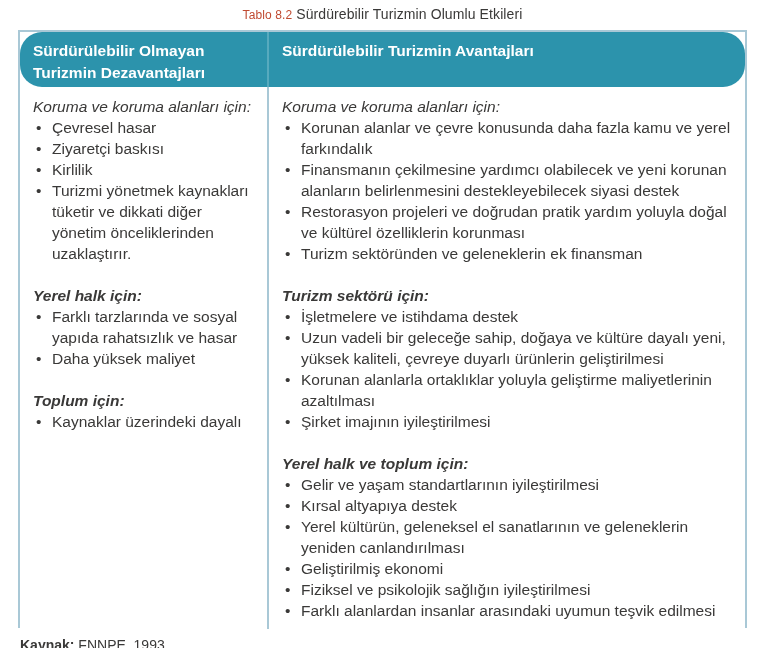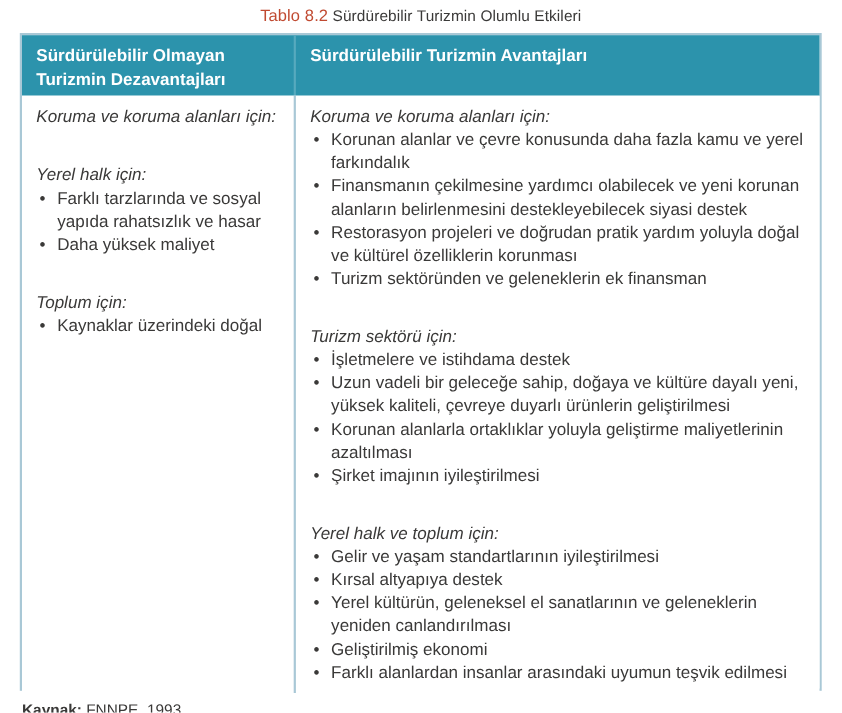--- a/index.html
+++ b/index.html
@@ -21,38 +21,39 @@
     top: 6px;
     left: 0;
     width: 100%;
     text-align: center;
     font-size: 14px;
     color: #3a3938;
     letter-spacing: 0.1px;
   }
   .caption-title .accent {
     color: #c04a31;
-    font-size: 15px;
+    font-size: 12px;
   }
   
   .table {
     position: absolute;
     left: 18px;
     top: 30px;
     width: 729px;
     height: 598px;
     border: 2px solid #a9c8d6;
     box-sizing: border-box;
     display: flex;
     flex-direction: column;
   }
   .thead {
     display: flex;
     flex: 0 0 55px;
     background: #2c93ac;
+    border-radius: 22px;
   }
   .th {
     color: #ffffff;
     font-weight: bold;
     font-size: 15.5px;
     line-height: 22px;
     padding: 8px 12px 0 13px;
     box-sizing: border-box;
   }
   .th-left {
@@ -74,21 +75,21 @@
   }
   .td-left {
     flex: 0 0 249px;
     border-right: 2px solid #a9c8d6;
   }
   .td-right { flex: 1; }
   .section-heading {
     font-style: italic;
     margin: 0;
   }
-  .section-heading.gap { margin-top: 32px; }
+  .section-heading.gap { margin-top: 21px; font-weight: bold; }
   ul.bullets {
     list-style: none;
     margin: 0;
     padding: 0;
   }
   ul.bullets li {
     position: relative;
     padding-left: 19px;
   }
   ul.bullets li::before {
@@ -118,28 +119,34 @@
   </div>
 
   <div class="table">
     <div class="thead">
       <div class="th th-left">Sürdürülebilir Olmayan Turizmin Dezavantajları</div>
       <div class="th th-right">Sürdürülebilir Turizmin Avantajları</div>
     </div>
     <div class="tbody">
       <div class="td td-left">
           <div class="section-heading">Koruma ve koruma alanları için:</div>
+          <ul class="bullets">
+            <li>Çevresel hasar</li>
+            <li>Ziyaretçi baskısı</li>
+            <li>Kirlilik</li>
+            <li>Turizmi yönetmek kaynakları tüketir ve dikkati diğer yönetim önceliklerinden uzaklaştırır.</li>
+          </ul>
           <div class="section-heading gap">Yerel halk için:</div>
           <ul class="bullets">
             <li>Farklı tarzlarında ve sosyal yapıda rahatsızlık ve hasar</li>
             <li>Daha yüksek maliyet</li>
           </ul>
           <div class="section-heading gap">Toplum için:</div>
           <ul class="bullets">
-            <li>Kaynaklar üzerindeki doğal</li>
+            <li>Kaynaklar üzerindeki dayalı</li>
           </ul>
         </div>
       <div class="td td-right">
           <div class="section-heading">Koruma ve koruma alanları için:</div>
           <ul class="bullets">
             <li>Korunan alanlar ve çevre konusunda daha fazla kamu ve yerel farkındalık</li>
             <li>Finansmanın çekilmesine yardımcı olabilecek ve yeni korunan alanların belirlenmesini destekleyebilecek siyasi destek</li>
             <li>Restorasyon projeleri ve doğrudan pratik yardım yoluyla doğal ve kültürel özelliklerin korunması</li>
             <li>Turizm sektöründen ve geleneklerin ek finansman</li>
           </ul>
@@ -149,20 +156,21 @@
             <li>Uzun vadeli bir geleceğe sahip, doğaya ve kültüre dayalı yeni, yüksek kaliteli, çevreye duyarlı ürünlerin geliştirilmesi</li>
             <li>Korunan alanlarla ortaklıklar yoluyla geliştirme maliyetlerinin azaltılması</li>
             <li>Şirket imajının iyileştirilmesi</li>
           </ul>
           <div class="section-heading gap">Yerel halk ve toplum için:</div>
           <ul class="bullets">
             <li>Gelir ve yaşam standartlarının iyileştirilmesi</li>
             <li>Kırsal altyapıya destek</li>
             <li>Yerel kültürün, geleneksel el sanatlarının ve geleneklerin yeniden canlandırılması</li>
             <li>Geliştirilmiş ekonomi</li>
+            <li>Fiziksel ve psikolojik sağlığın iyileştirilmesi</li>
             <li>Farklı alanlardan insanlar arasındaki uyumun teşvik edilmesi</li>
           </ul>
         </div>
     </div>
   </div>
 
   <div class="source">
     <span class="bold">Kaynak:</span>
     <span>FNNPE, 1993</span>
   </div>

